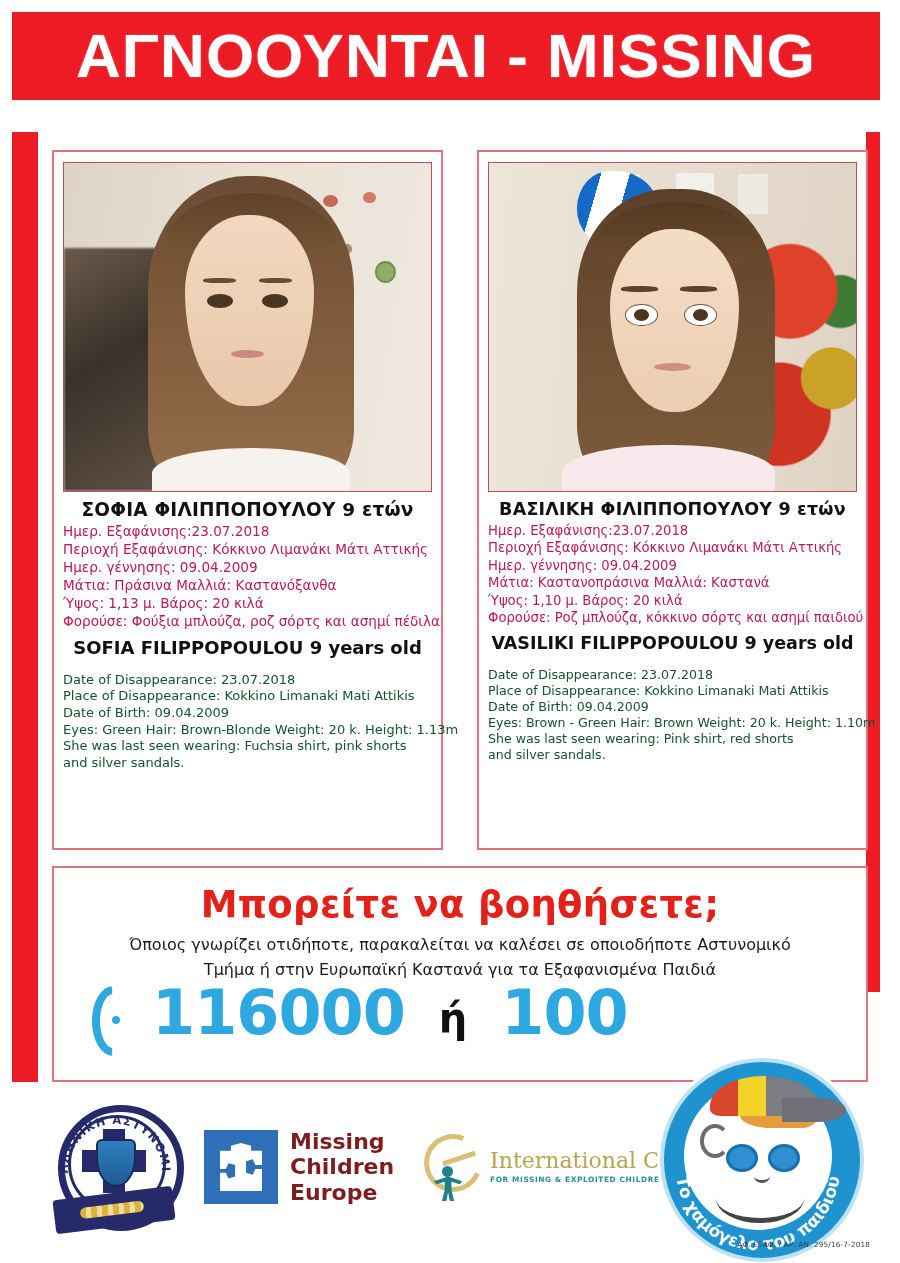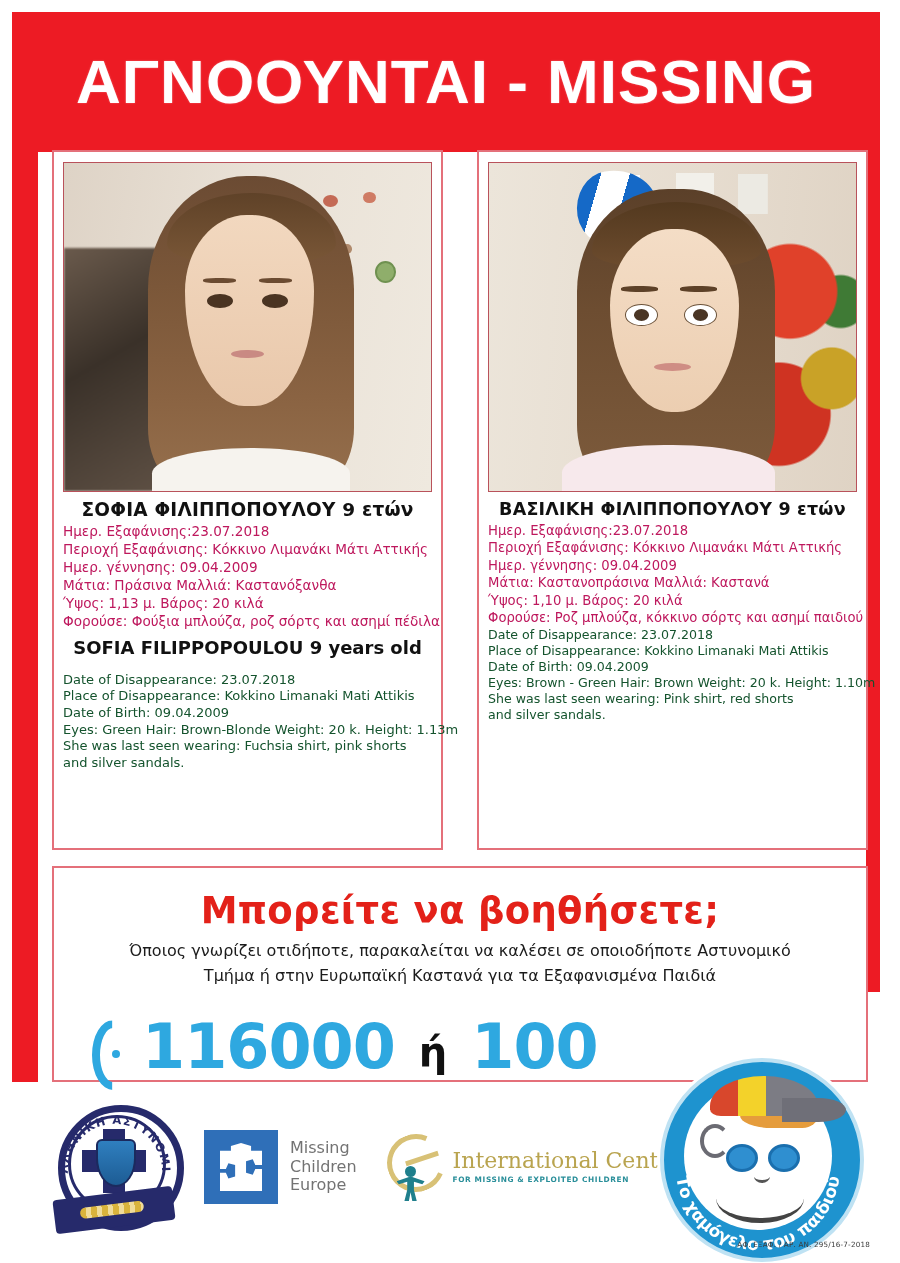--- a/index.html
+++ b/index.html
@@ -8,21 +8,21 @@
     width:900px;height:1263px;position:relative;overflow:hidden;
     font-family:"DejaVu Sans","Liberation Sans",sans-serif;
     color:#1a1a1a;
   }
   .poster{
     position:absolute;left:0;top:0;width:900px;height:1263px;
     background:#ffffff;
   }
   
   .header-banner{
-    position:absolute;left:12px;top:12px;width:868px;height:140px;
+    position:absolute;left:12px;top:12px;width:868px;height:88px;
     background:#ed1b24;
     display:flex;align-items:center;justify-content:center;
   }
   .header-title{
     font-family:"Liberation Sans","DejaVu Sans",sans-serif;
     font-weight:bold;color:#ffffff;font-size:62px;letter-spacing:1px;
     white-space:nowrap;line-height:1;
     text-shadow:0 0 2px rgba(255,255,255,.35);
   }
   
@@ -130,32 +130,32 @@
   .lines-en{font-size:13px;line-height:1.28;color:#14532d;}
   .lines-en div{white-space:nowrap;}
   .card.right .name-el{font-size:17.5px;}
   .card.right .name-en{font-size:17.5px;}
   .card.right .lines-el{font-size:13.2px;}
   .card.right .lines-en{font-size:12.6px;}
   
   .help-box{
     position:absolute;left:52px;top:866px;width:816px;height:216px;
     border:2px solid #e4707a;background:#ffffff;box-sizing:border-box;
-    padding-top:24px;
+    padding-top:18px;
   }
   .help-title{
     text-align:center;color:#e32119;font-weight:bold;font-size:37px;
     letter-spacing:.3px;line-height:1.05;margin-bottom:8px;
   }
   .help-sub{
     text-align:center;font-size:16px;line-height:1.55;color:#1b1b1b;
     padding:0 40px;
   }
   .phone-row{
-    display:flex;align-items:center;gap:18px;margin-top:28px;padding-left:30px;
+    display:flex;align-items:center;gap:28px;margin-top:0;padding-left:30px;
   }
   .phone-icon{width:40px;height:58px;position:relative;flex:none;}
   .phone-icon .arc{
     position:absolute;left:8px;top:2px;width:26px;height:54px;
     border:8px solid #2ea8e0;border-radius:50%;
     clip-path:polygon(0 0,48% 0,48% 100%,0 100%);
   }
   .phone-icon .dot{
     position:absolute;right:4px;top:32px;width:8px;height:8px;border-radius:50%;
     background:#2ea8e0;
@@ -217,21 +217,21 @@
   }
   .mce .sq .piece{
     position:absolute;left:16px;top:13px;width:42px;height:48px;
     background:#ffffff;
     clip-path:polygon(0% 16%,26% 16%,26% 6%,50% 0%,74% 6%,74% 16%,100% 16%,100% 46%,
       84% 46%,78% 34%,62% 38%,62% 62%,78% 66%,84% 54%,100% 54%,100% 100%,
       0% 100%,0% 62%,14% 62%,20% 74%,36% 70%,36% 46%,20% 42%,14% 54%,0% 54%);
   }
   .mce .txt{
     font-family:"DejaVu Sans","Liberation Sans",sans-serif;
-    font-weight:normal;font-size:16px;line-height:1.16;color:#737373;
+    font-weight:bold;font-size:22px;line-height:1.16;color:#7f1d1d;
   }
   
   .icmec{display:flex;align-items:center;gap:8px;flex:none;}
   .icmec .mark{width:62px;height:70px;position:relative;flex:none;}
   .icmec .mark .c{
     position:absolute;left:4px;top:2px;width:48px;height:48px;border-radius:50%;
     border:5px solid #d8c176;border-right-color:transparent;transform:rotate(-22deg);
   }
   .icmec .mark .bar{
     position:absolute;left:22px;top:24px;width:34px;height:5px;background:#d8c176;
@@ -379,20 +379,21 @@
       </div>
       <div class="name-el">ΒΑΣΙΛΙΚΗ ΦΙΛΙΠΠΟΠΟΥΛΟΥ  9 ετών</div>
       <div class="lines-el">
         <div>Ημερ. Εξαφάνισης:23.07.2018</div>
         <div>Περιοχή Εξαφάνισης: Κόκκινο Λιμανάκι Μάτι Αττικής</div>
         <div>Ημερ. γέννησης: 09.04.2009</div>
         <div>Μάτια: Καστανοπράσινα  Μαλλιά: Καστανά</div>
         <div>Ύψος: 1,10 μ.  Βάρος: 20 κιλά</div>
         <div>Φορούσε: Ροζ μπλούζα, κόκκινο σόρτς και ασημί παιδιού</div>
       </div>
+      <div class="name-en">VASILIKI FILIPPOPOULOU 9 years old</div>
       <div class="lines-en">
         <div>Date of Disappearance: 23.07.2018</div>
         <div>Place of Disappearance: Kokkino Limanaki Mati Attikis</div>
         <div>Date of Birth: 09.04.2009</div>
         <div>Eyes: Brown - Green  Hair: Brown  Weight: 20 k.  Height: 1.10m</div>
         <div>She was last seen wearing: Pink shirt, red shorts</div>
         <div>and silver sandals.</div>
       </div>
     </div>
   </div>

